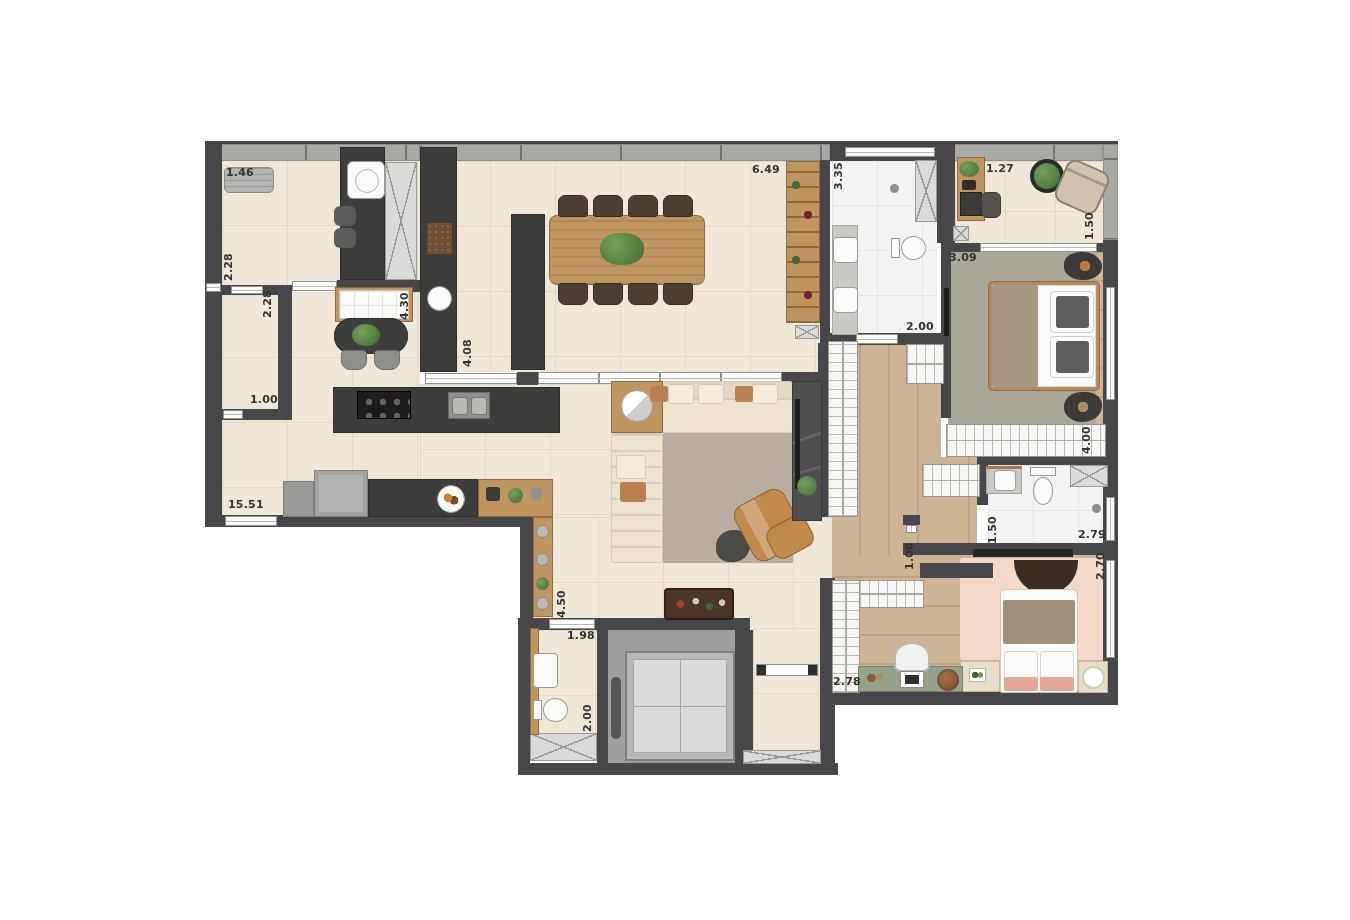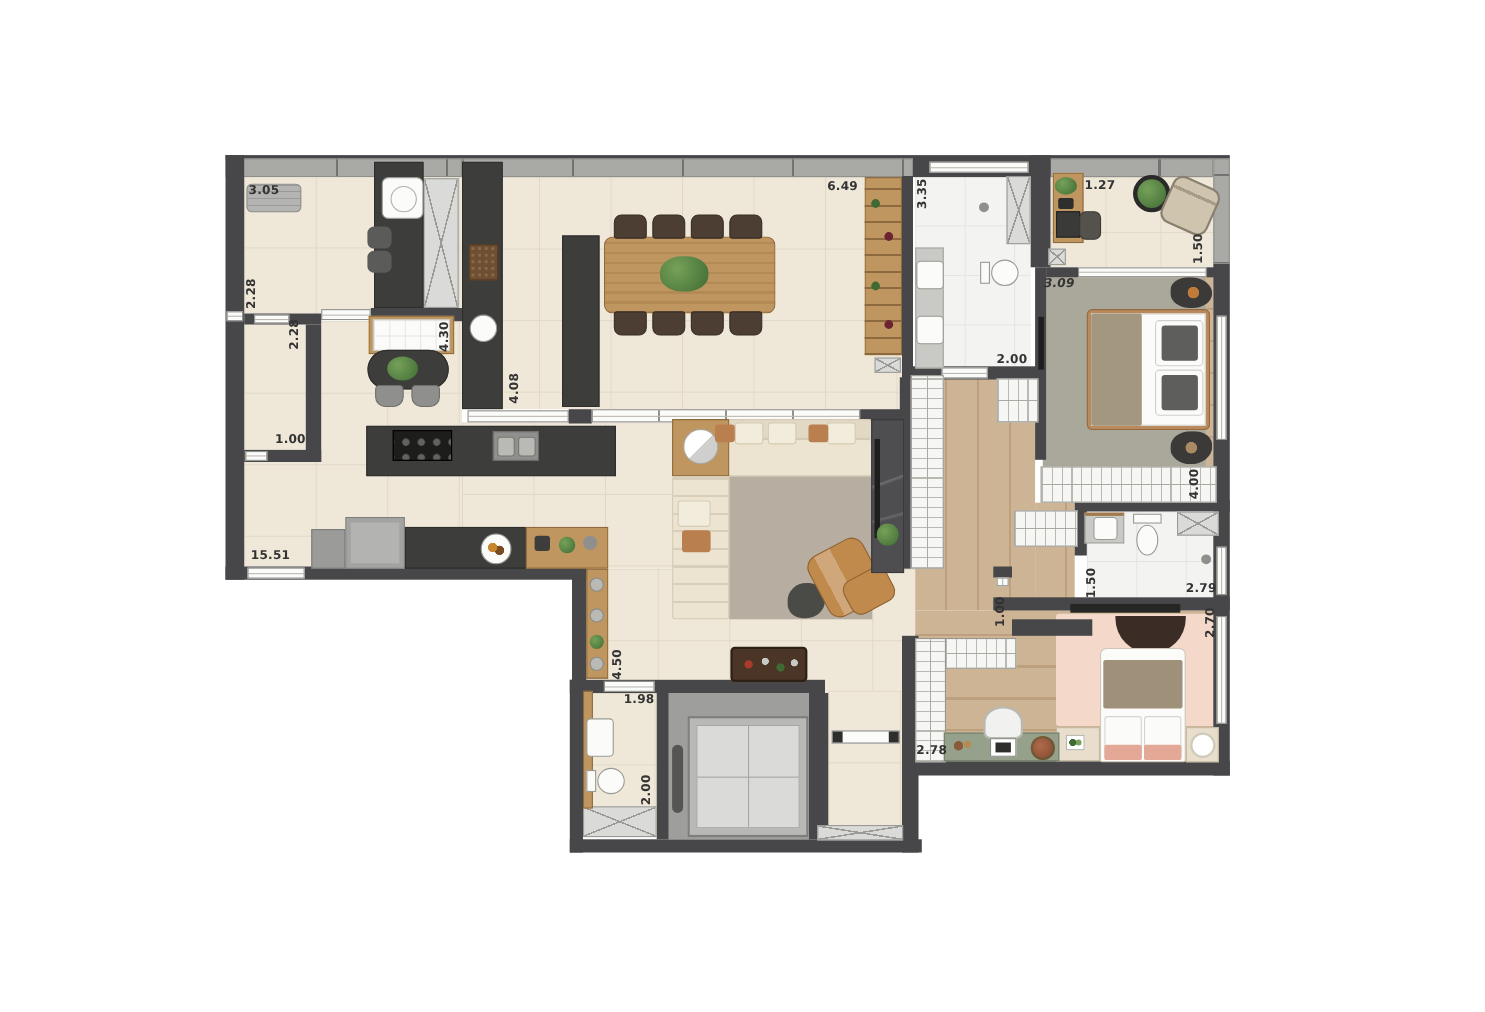--- a/index.html
+++ b/index.html
@@ -297,33 +297,33 @@
   <div class="abs" style="left:608px;top:630px;width:127px;height:133px;background:var(--elevator-outer);"></div>
   <div class="abs" style="left:625px;top:651px;width:110px;height:110px;background:#b8b8b6;border:2px solid #7e7e7c;"></div>
   <div class="abs" style="left:633px;top:659px;width:94px;height:94px;background:var(--elevator-cab);border:1px solid #a5a5a3;background-image:linear-gradient(#a5a5a3,#a5a5a3),linear-gradient(90deg,#a5a5a3,#a5a5a3);background-size:100% 1px,1px 100%;background-position:center;background-repeat:no-repeat;"></div>
   <div class="abs" style="left:611px;top:677px;width:10px;height:62px;background:#555553;border-radius:6px;"></div>
 
   <div class="abs" style="left:756px;top:664px;width:62px;height:12px;background:var(--fixture);border:1px solid #8a8a86;">
     <div class="abs" style="left:0;top:0;width:9px;height:10px;background:#2e2e2c;"></div>
     <div class="abs" style="left:51px;top:0;width:9px;height:10px;background:#2e2e2c;"></div>
   </div>
 
-  <span class="dim" style="left:226px;top:166px;">3.05</span>
+  <span class="dim" style="left:226px;top:166px;">1.46</span>
   <span class="dim v" style="left:228px;top:267px;">2.28</span>
   <span class="dim v" style="left:267px;top:304px;">2.28</span>
   <span class="dim" style="left:250px;top:393px;">1.00</span>
   <span class="dim" style="left:228px;top:498px;">15.51</span>
   <span class="dim v" style="left:404px;top:306px;">4.30</span>
   <span class="dim v" style="left:467px;top:353px;">4.08</span>
   <span class="dim" style="left:752px;top:163px;">6.49</span>
   <span class="dim v" style="left:838px;top:176px;">3.35</span>
   <span class="dim" style="left:906px;top:320px;">2.00</span>
   <span class="dim" style="left:986px;top:162px;">1.27</span>
   <span class="dim v" style="left:1089px;top:226px;">1.50</span>
-  <span class="dim" style="left:949px;top:251px;font-style:italic;">3.09</span>
+  <span class="dim" style="left:949px;top:251px;">3.09</span>
   <span class="dim v" style="left:1086px;top:440px;">4.00</span>
   <span class="dim v" style="left:992px;top:530px;">1.50</span>
   <span class="dim" style="left:1078px;top:528px;">2.79</span>
   <span class="dim v" style="left:909px;top:556px;">1.00</span>
   <span class="dim v" style="left:1100px;top:566px;">2.70</span>
   <span class="dim v" style="left:561px;top:604px;">4.50</span>
   <span class="dim" style="left:567px;top:629px;">1.98</span>
   <span class="dim v" style="left:587px;top:718px;">2.00</span>
   <span class="dim" style="left:833px;top:675px;">2.78</span>
 

